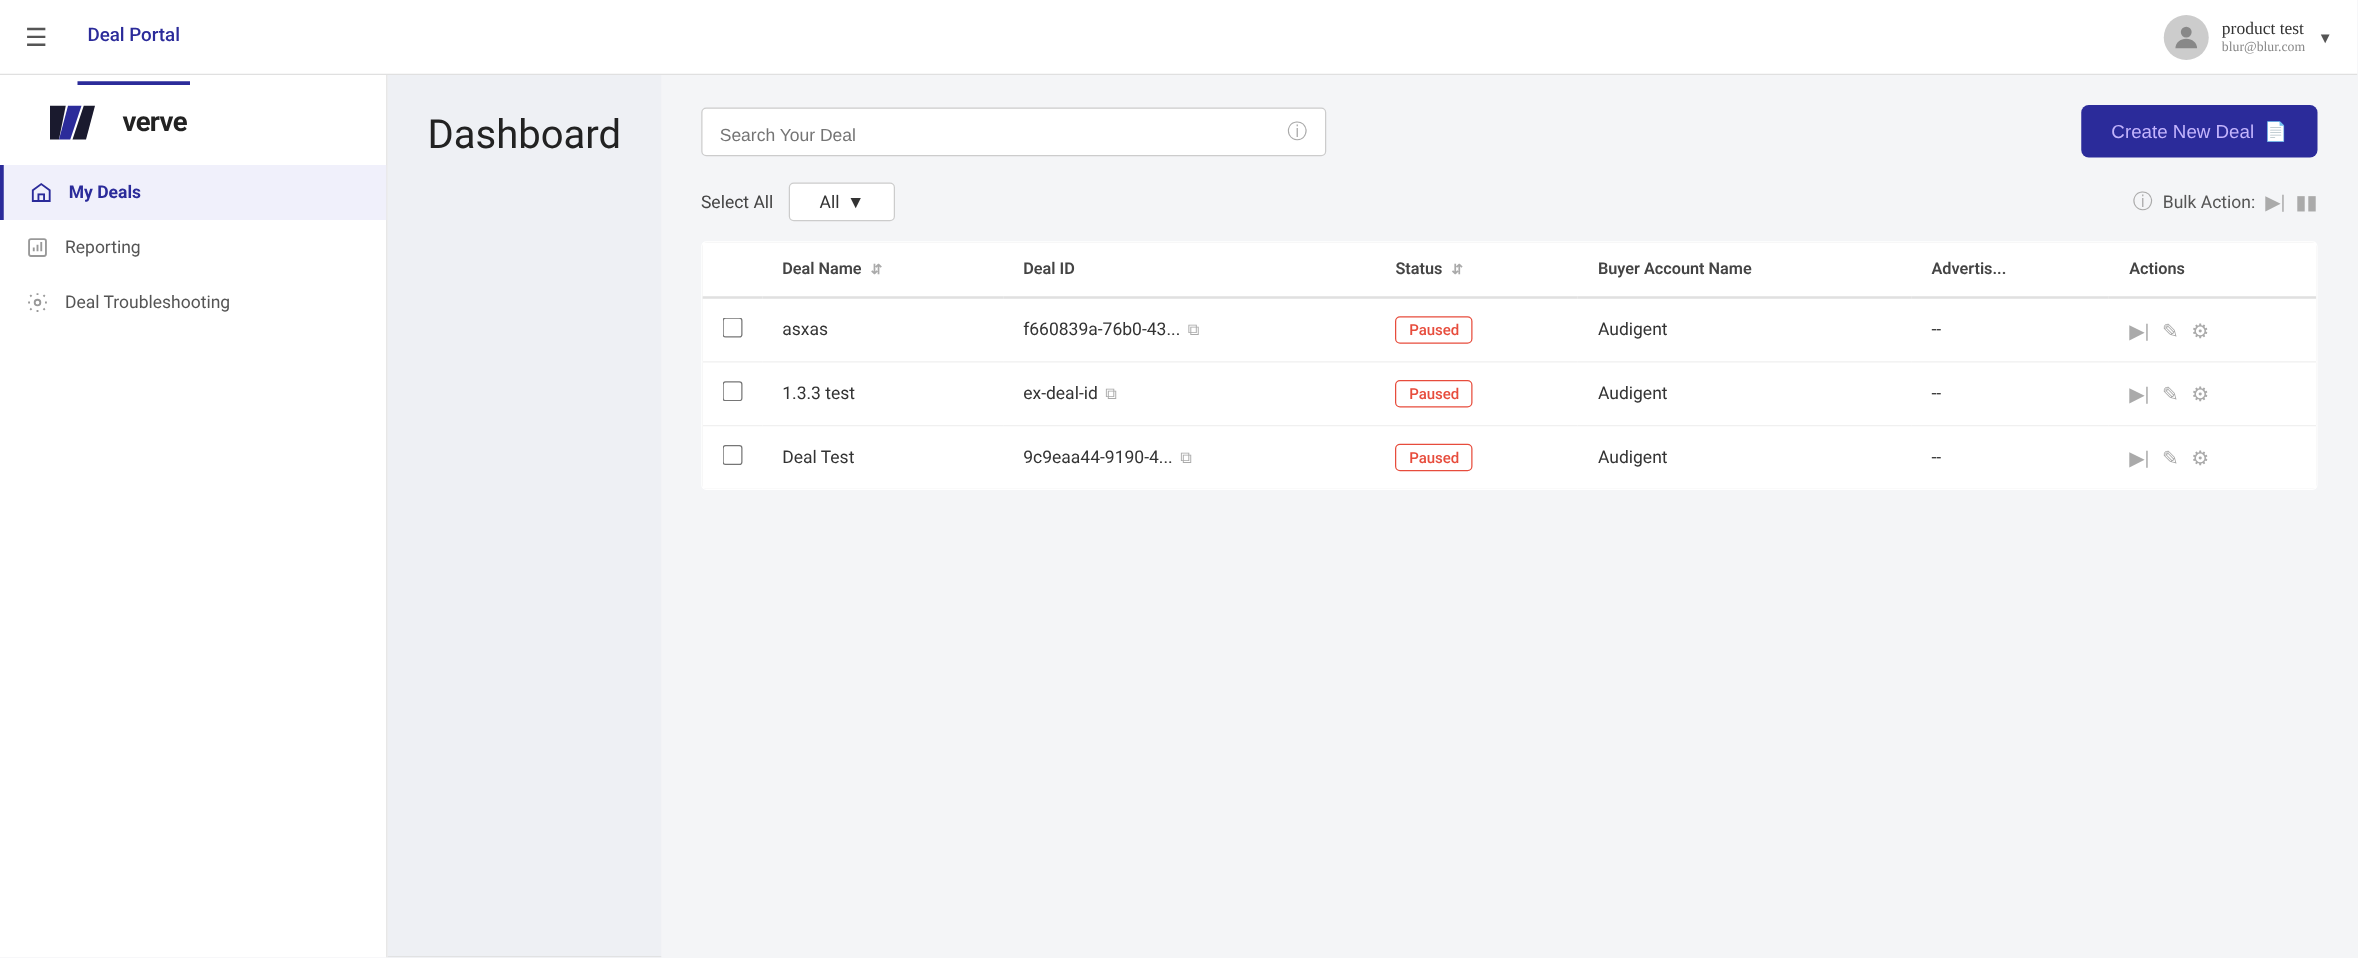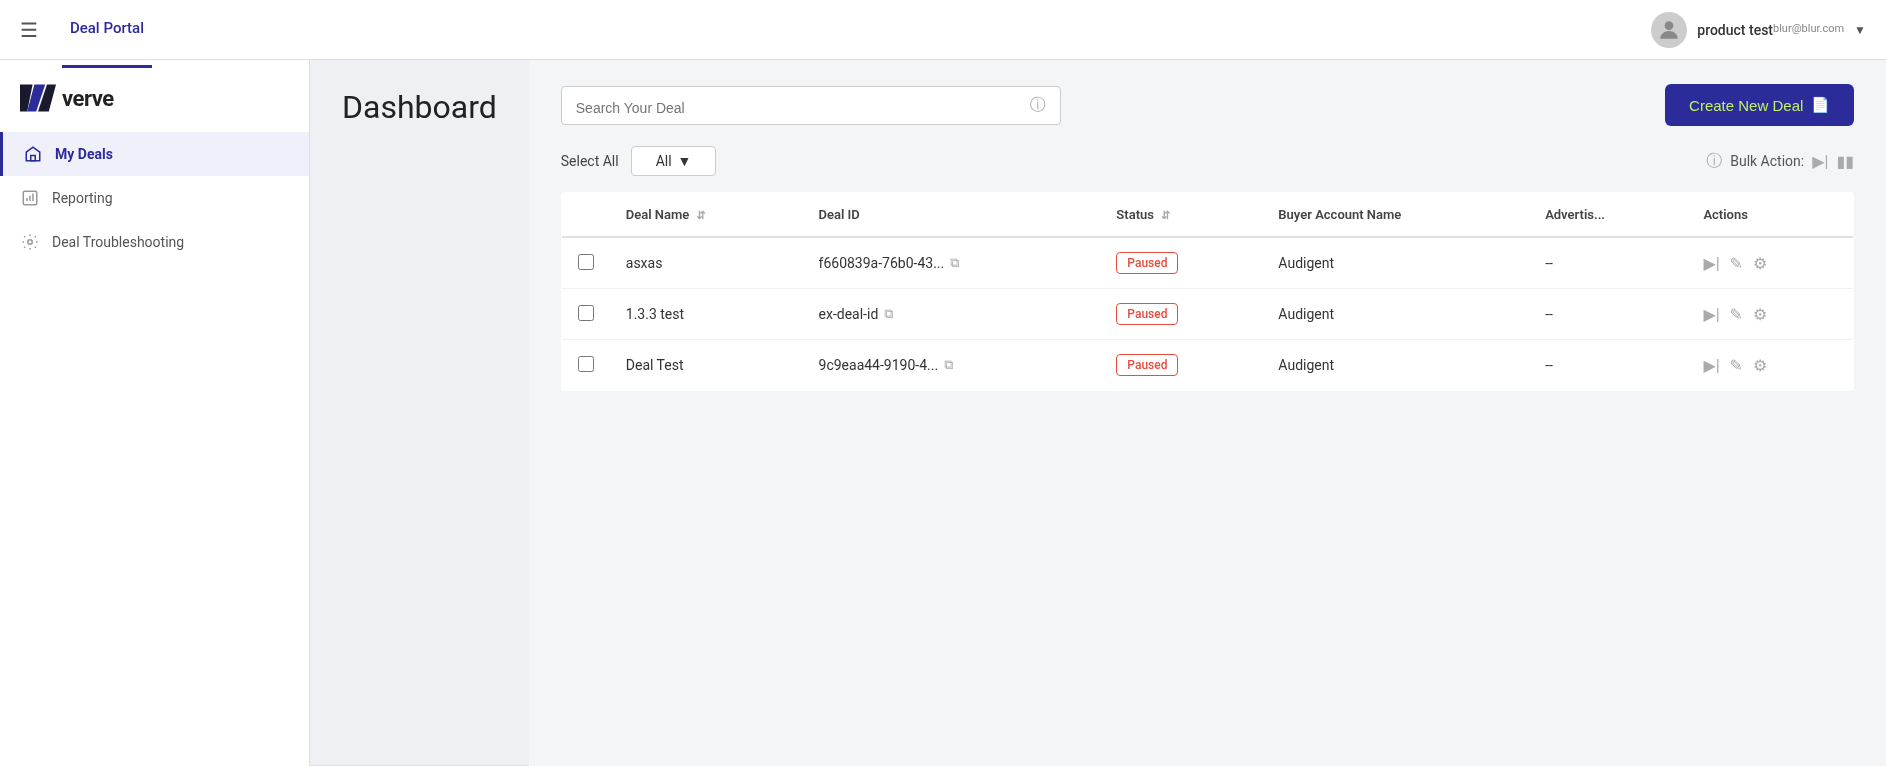--- a/index.html
+++ b/index.html
@@ -18,21 +18,21 @@
     }
     .nav-tab.active { color: #2b2b9a; border-bottom: 3px solid #2b2b9a; font-weight: 500; }
     .nav-right { margin-left: auto; display: flex; align-items: center; gap: 10px; }
     .avatar {
       width: 36px; height: 36px; border-radius: 50%; background: #ccc;
       display: flex; align-items: center; justify-content: center; overflow: hidden;
     }
     .avatar svg { width: 26px; height: 26px; }
     .user-name { font-size: 14px; color: #333; font-weight: 500; }
     .user-email { font-size: 11px; color: #888; }
-    .user-info { display: flex; flex-direction: row; }
+    .user-info { display: flex; flex-direction: column; font-family: Liberation Serif, serif; }
     .chevron-down-icon { font-size: 12px; color: #555; cursor: pointer; }
 
     
     .app-body { display: flex; flex: 1; overflow: hidden; }
 
     
     .sidebar {
       width: 310px; background: #fff; border-right: 1px solid #e0e0e0;
       display: flex; flex-direction: column; padding: 16px 0; flex-shrink: 0;
     }
@@ -69,21 +69,21 @@
       padding: 8px 14px; flex: 0 0 500px;
     }
     .search-box input {
       border: none; outline: none; font-size: 14px; color: #666;
       width: 100%; background: transparent;
     }
     .info-icon { color: #aaa; font-size: 16px; margin-left: 8px; cursor: pointer; }
 
     .create-btn {
       margin-left: auto;
-      background: #2b2b9a; color: #bef264; border: none;
+      background: #2b2b9a; color: #c4b5fd; border: none;
       padding: 12px 24px; border-radius: 6px; font-size: 15px; font-weight: 500;
       cursor: pointer; display: flex; align-items: flex-end; gap: 8px;
     }
 
     
     .filter-row {
       display: flex; align-items: center; gap: 12px;
       margin-bottom: 16px;
     }
     .select-all-label { font-size: 14px; color: #444; }
@@ -120,21 +120,21 @@
       border-radius: 4px; font-size: 12px; font-weight: 500; background: #fff;
     }
 
     .deal-id-cell { display: flex; align-items: center; gap: 6px; }
     .copy-icon { color: #aaa; font-size: 13px; cursor: pointer; }
 
     .actions-cell { display: flex; align-items: center; gap: 10px; }
     .action-icon { color: #aaa; font-size: 16px; cursor: pointer; }
 
     .verve-logo {
-      display: flex; align-items: center; gap: 6px; padding: 8px 20px 20px;
+      display: flex; align-items: center; gap: 22px; padding: 8px 20px 20px; margin-left: 20px;
     }
     .verve-logo-mark {
       width: 36px; height: 28px;
     }
     .verve-logo-text { font-size: 22px; font-weight: 700; color: #222; letter-spacing: -0.5px; }
   </style>
 </head>
 <body>
 
 <nav class="top-nav">

